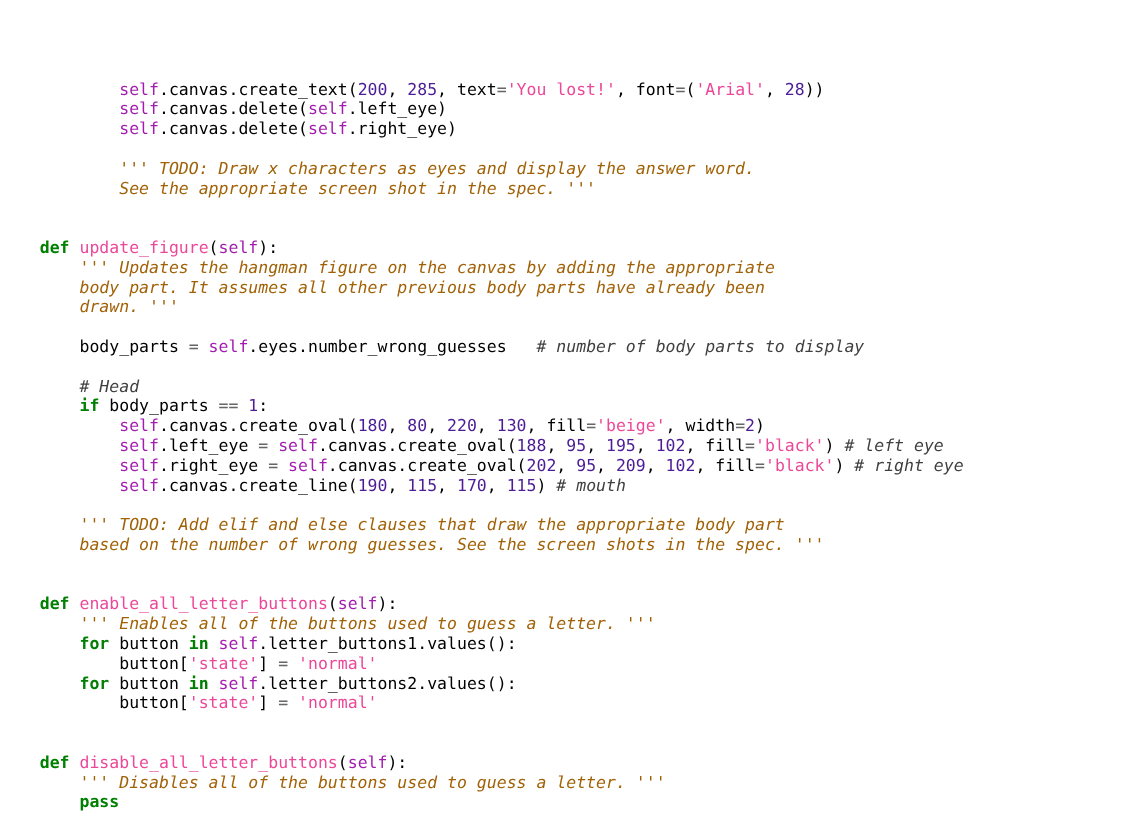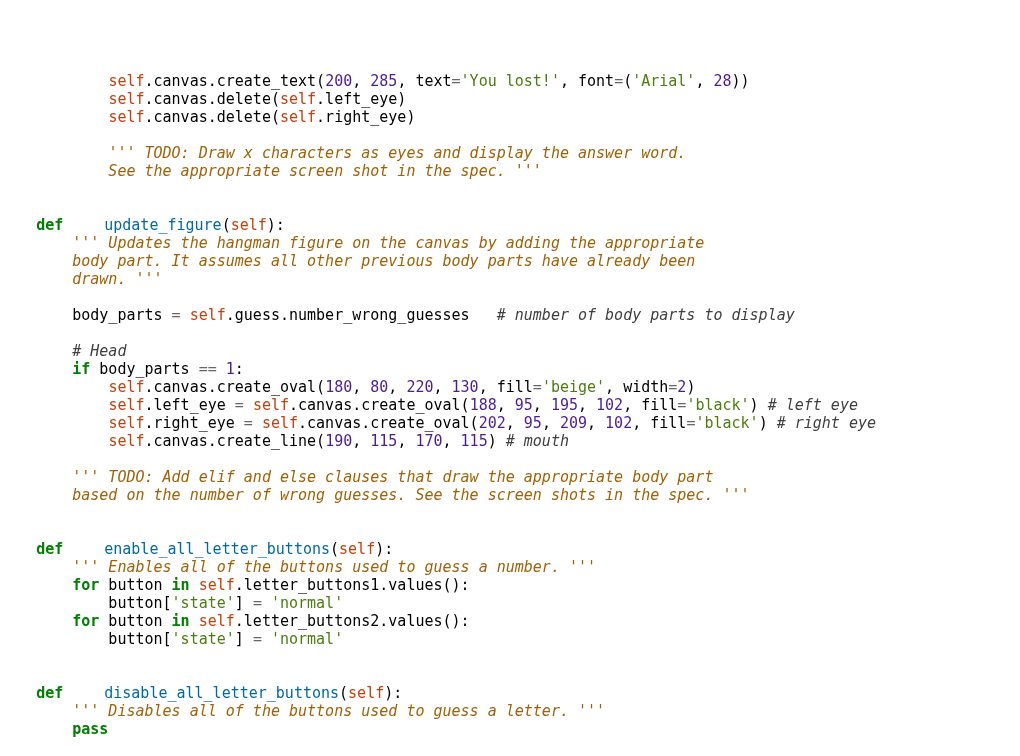--- a/index.html
+++ b/index.html
@@ -11,24 +11,24 @@
     line-height: 18px;
     color: #000000;
     white-space: pre;
     overflow: hidden;
   }
   .code {
     padding: 0;
     margin: 0;
   }
   .tok-kw   { color: #008000; font-weight: bold; }   
-  .tok-self { color: #c2410c; }                       
-  .tok-fn   { color: #0369a1; margin-left: 32px; }                       
+  .tok-self { color: #a21caf; }                       
+  .tok-fn   { color: #ec4899; }                       
   .tok-num  { color: #4c1d95; }                       
-  .tok-str  { color: #4d7c0f; }                       
+  .tok-str  { color: #ec4899; }                       
   .tok-doc  { color: #a16207; font-style: italic; }   
   .tok-com  { color: #404040; font-style: italic; }   
   .tok-op   { color: #666666; }
 </style>
 </head>
 <body>
 
 
 
 <div class="code"><span><span>            </span><span class="tok-self">self</span><span>.canvas.create_text(</span><span class="tok-num">200</span><span>, </span><span class="tok-num">285</span><span>, text</span><span class="tok-op">=</span><span class="tok-str">'You lost!'</span><span>, font</span><span class="tok-op">=</span><span>(</span><span class="tok-str">'Arial'</span><span>, </span><span class="tok-num">28</span><span>))</span></span>
@@ -37,35 +37,35 @@
 
 <span><span>            </span><span class="tok-doc">''' TODO: Draw x characters as eyes and display the answer word.</span></span>
 <span><span class="tok-doc">            See the appropriate screen shot in the spec. '''</span></span>
 
 
 <span><span>    </span><span class="tok-kw">def</span><span> </span><span class="tok-fn">update_figure</span><span>(</span><span class="tok-self">self</span><span>):</span></span>
 <span><span>        </span><span class="tok-doc">''' Updates the hangman figure on the canvas by adding the appropriate</span></span>
 <span><span class="tok-doc">        body part. It assumes all other previous body parts have already been</span></span>
 <span><span class="tok-doc">        drawn. '''</span></span>
 
-<span><span>        body_parts </span><span class="tok-op">=</span><span> </span><span class="tok-self">self</span><span>.guess.number_wrong_guesses   </span><span class="tok-com"># number of body parts to display</span></span>
+<span><span>        body_parts </span><span class="tok-op">=</span><span> </span><span class="tok-self">self</span><span>.eyes.number_wrong_guesses   </span><span class="tok-com"># number of body parts to display</span></span>
 
 <span><span>        </span><span class="tok-com"># Head</span></span>
 <span><span>        </span><span class="tok-kw">if</span><span> body_parts </span><span class="tok-op">==</span><span> </span><span class="tok-num">1</span><span>:</span></span>
 <span><span>            </span><span class="tok-self">self</span><span>.canvas.create_oval(</span><span class="tok-num">180</span><span>, </span><span class="tok-num">80</span><span>, </span><span class="tok-num">220</span><span>, </span><span class="tok-num">130</span><span>, fill</span><span class="tok-op">=</span><span class="tok-str">'beige'</span><span>, width</span><span class="tok-op">=</span><span class="tok-num">2</span><span>)</span></span>
 <span><span>            </span><span class="tok-self">self</span><span>.left_eye </span><span class="tok-op">=</span><span> </span><span class="tok-self">self</span><span>.canvas.create_oval(</span><span class="tok-num">188</span><span>, </span><span class="tok-num">95</span><span>, </span><span class="tok-num">195</span><span>, </span><span class="tok-num">102</span><span>, fill</span><span class="tok-op">=</span><span class="tok-str">'black'</span><span>) </span><span class="tok-com"># left eye</span></span>
 <span><span>            </span><span class="tok-self">self</span><span>.right_eye </span><span class="tok-op">=</span><span> </span><span class="tok-self">self</span><span>.canvas.create_oval(</span><span class="tok-num">202</span><span>, </span><span class="tok-num">95</span><span>, </span><span class="tok-num">209</span><span>, </span><span class="tok-num">102</span><span>, fill</span><span class="tok-op">=</span><span class="tok-str">'black'</span><span>) </span><span class="tok-com"># right eye</span></span>
 <span><span>            </span><span class="tok-self">self</span><span>.canvas.create_line(</span><span class="tok-num">190</span><span>, </span><span class="tok-num">115</span><span>, </span><span class="tok-num">170</span><span>, </span><span class="tok-num">115</span><span>) </span><span class="tok-com"># mouth</span></span>
 
 <span><span>        </span><span class="tok-doc">''' TODO: Add elif and else clauses that draw the appropriate body part</span></span>
 <span><span class="tok-doc">        based on the number of wrong guesses. See the screen shots in the spec. '''</span></span>
 
 
 <span><span>    </span><span class="tok-kw">def</span><span> </span><span class="tok-fn">enable_all_letter_buttons</span><span>(</span><span class="tok-self">self</span><span>):</span></span>
-<span><span>        </span><span class="tok-doc">''' Enables all of the buttons used to guess a number. '''</span></span>
+<span><span>        </span><span class="tok-doc">''' Enables all of the buttons used to guess a letter. '''</span></span>
 <span><span>        </span><span class="tok-kw">for</span><span> button </span><span class="tok-kw">in</span><span> </span><span class="tok-self">self</span><span>.letter_buttons1.values():</span></span>
 <span><span>            button[</span><span class="tok-str">'state'</span><span>] </span><span class="tok-op">=</span><span> </span><span class="tok-str">'normal'</span></span>
 <span><span>        </span><span class="tok-kw">for</span><span> button </span><span class="tok-kw">in</span><span> </span><span class="tok-self">self</span><span>.letter_buttons2.values():</span></span>
 <span><span>            button[</span><span class="tok-str">'state'</span><span>] </span><span class="tok-op">=</span><span> </span><span class="tok-str">'normal'</span></span>
 
 
 <span><span>    </span><span class="tok-kw">def</span><span> </span><span class="tok-fn">disable_all_letter_buttons</span><span>(</span><span class="tok-self">self</span><span>):</span></span>
 <span><span>        </span><span class="tok-doc">''' Disables all of the buttons used to guess a letter. '''</span></span>
 <span><span>        </span><span class="tok-kw">pass</span></span>
 

